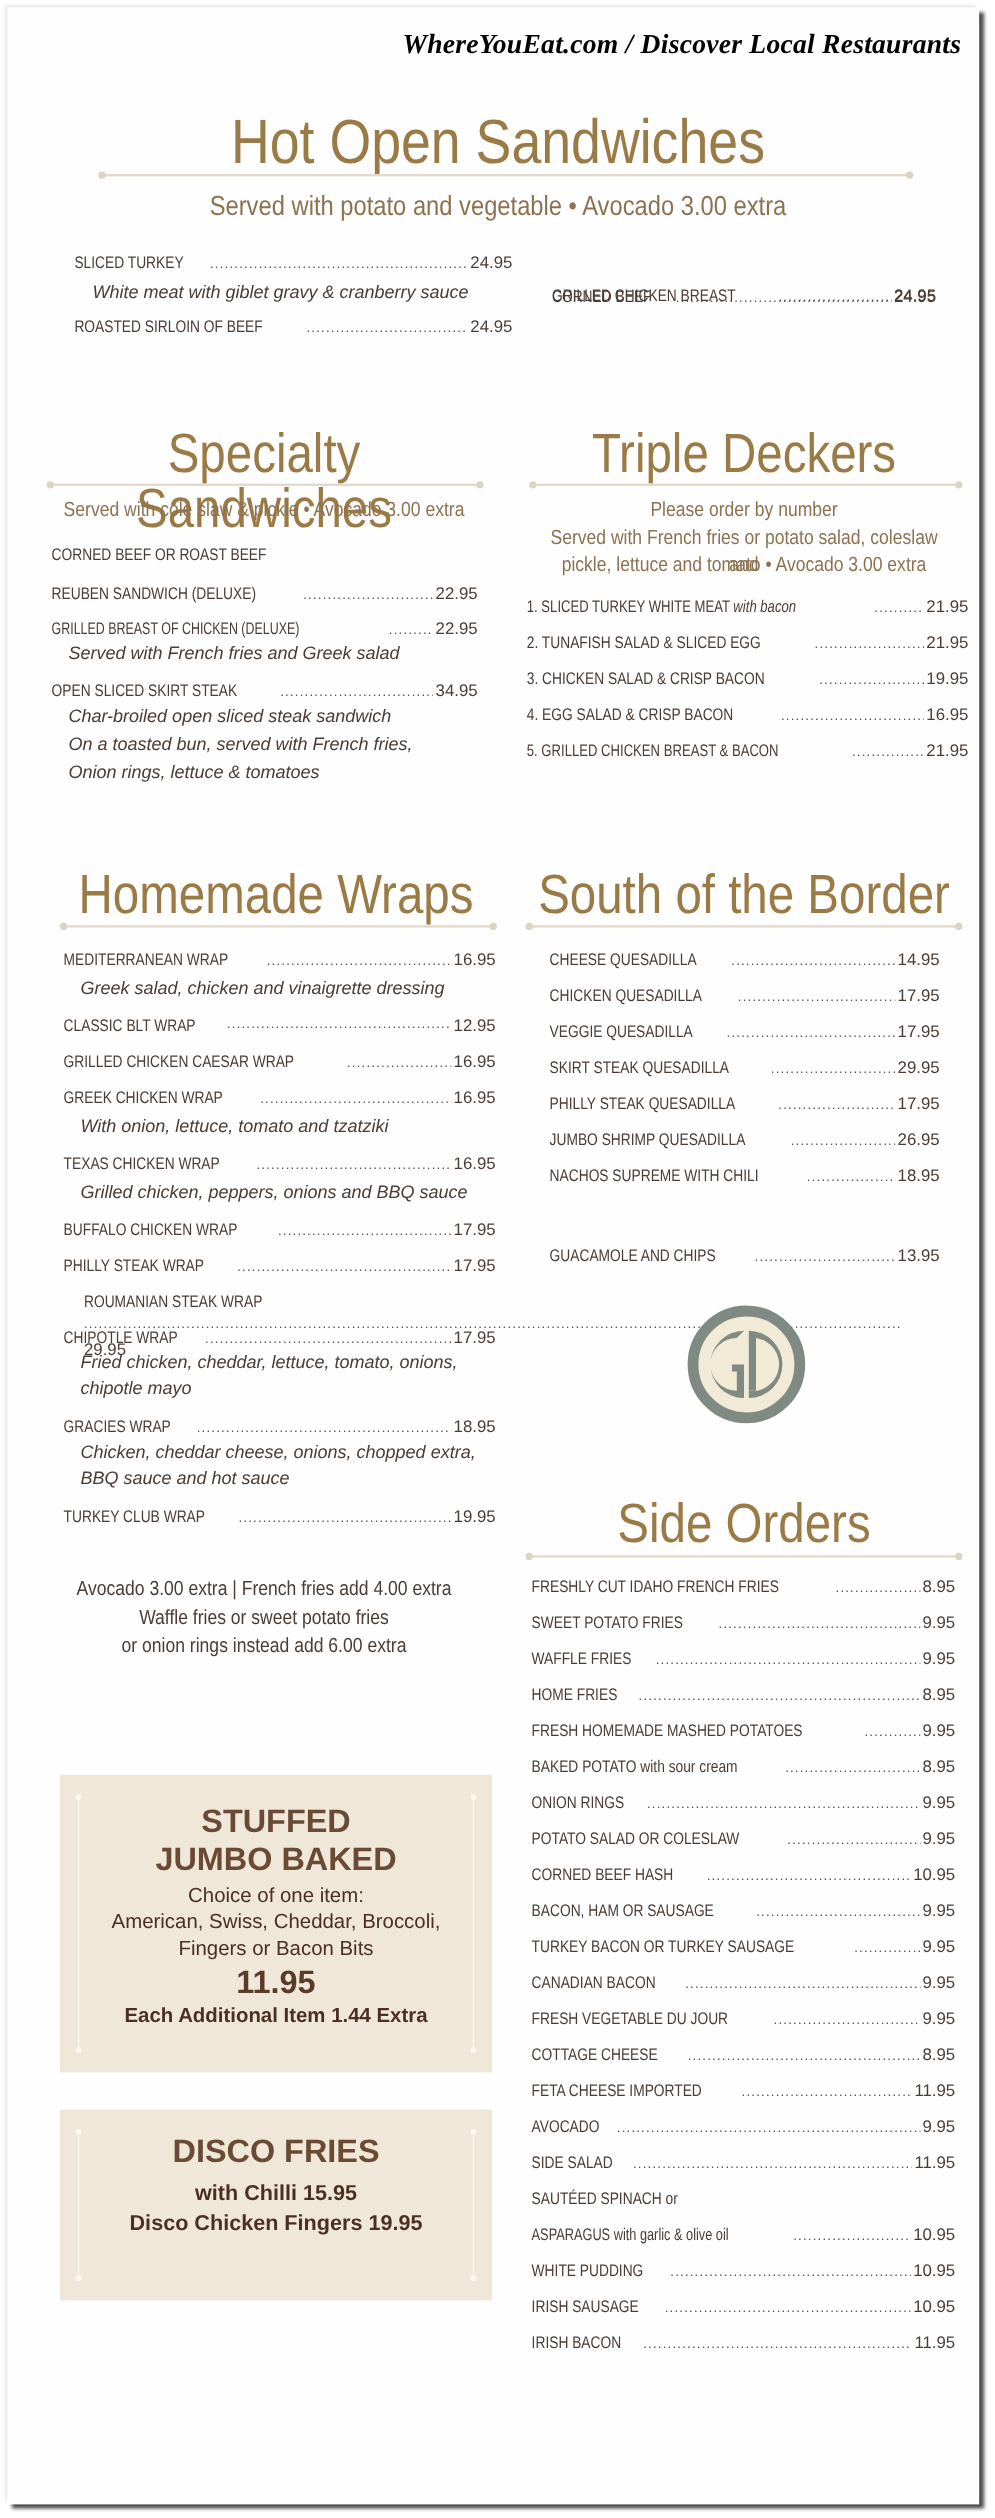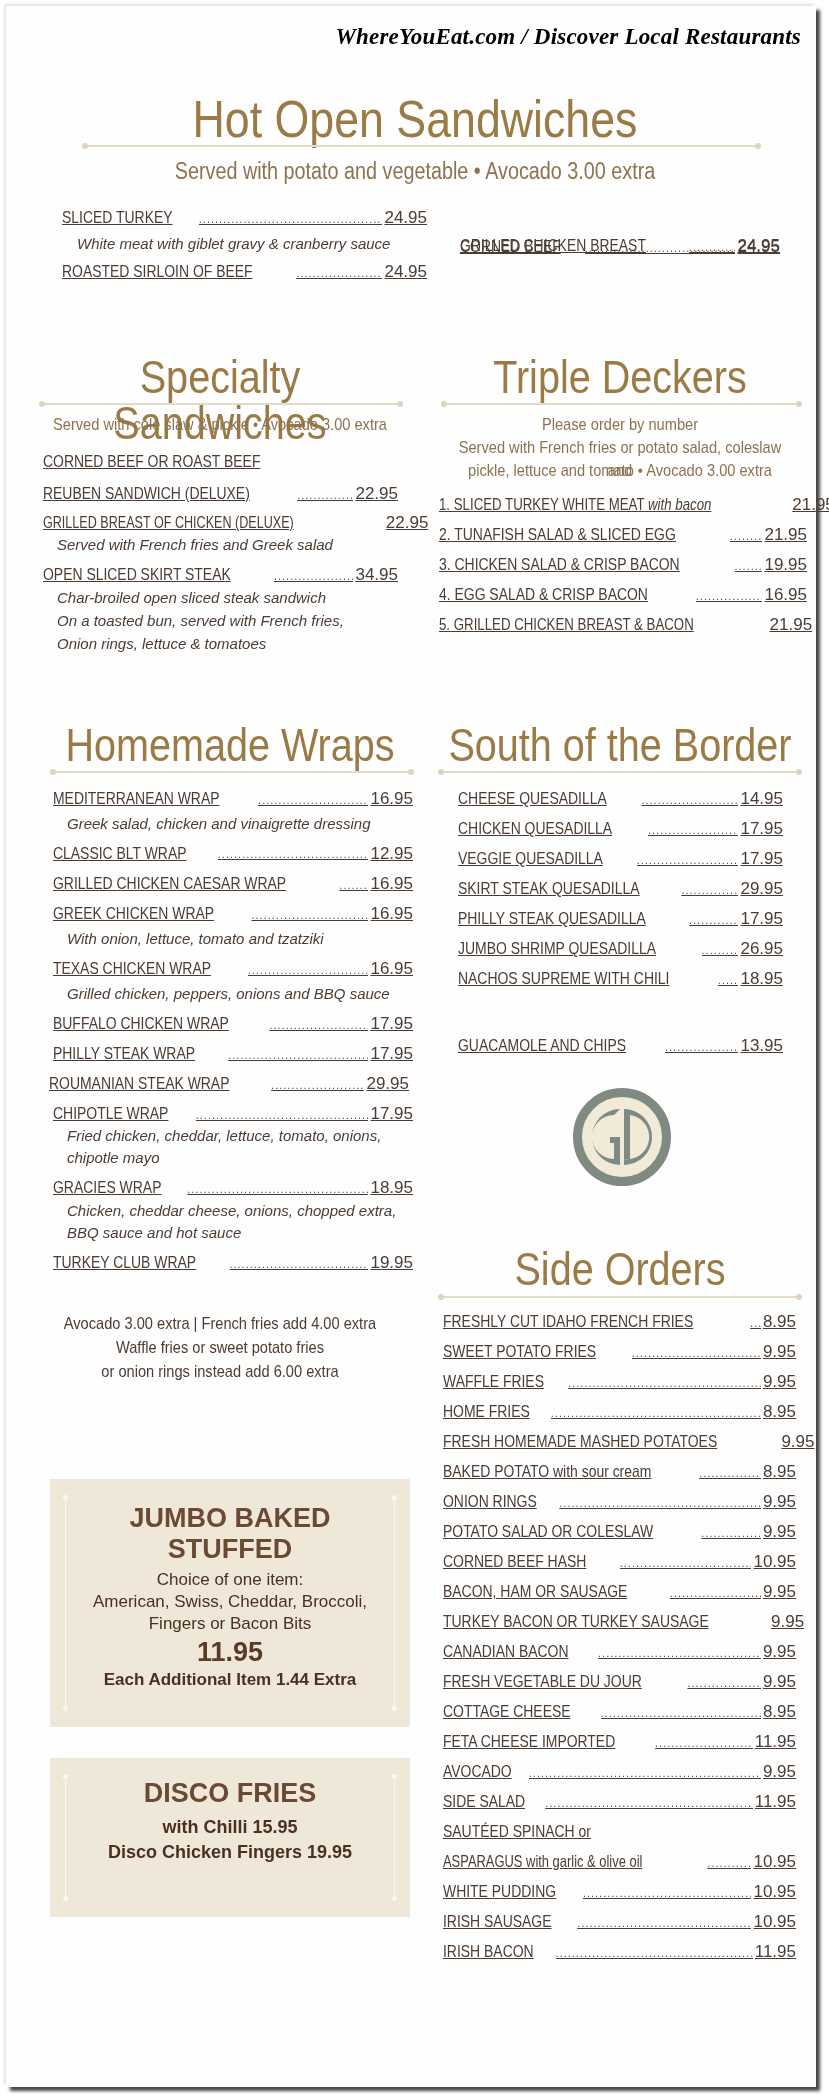--- a/index.html
+++ b/index.html
@@ -5,21 +5,21 @@
   html, body { margin:0; padding:0; }
   body { width:829px; height:2098px; background:#ffffff; position:relative; overflow:hidden; font-family:"Liberation Sans", sans-serif; }
   .page { position:absolute; left:6px; top:6px; width:810px; height:2081px; background:#fefefe;
           box-shadow: -2px -2px 3px rgba(0,0,0,0.12), 4px 4px 3px rgba(40,40,40,0.85); }
   .site-header { position:absolute; right:28px; top:24px; font-family:"Liberation Serif", serif; font-style:italic; font-weight:bold; font-size:23px; color:#000; letter-spacing:0.2px; }
   .sec-title { position:absolute; text-align:center; color:#9a7a45; font-family:"Liberation Sans Narrow","Liberation Sans", sans-serif; font-weight:normal; transform:scaleX(0.86); transform-origin:center; line-height:1; }
   .divider { position:absolute; height:2px; background:#e3dacb; }
   .divider::before, .divider::after { content:""; position:absolute; top:-2px; width:6px; height:6px; border-radius:50%; background:#ddd3c2; }
   .divider::before { left:-3px; } .divider::after { right:-3px; }
   .sub { position:absolute; text-align:center; color:#8c7250; font-size:17px; line-height:1.35; transform:scaleX(0.86); transform-origin:center; }
-  .row { position:absolute; display:flex; align-items:baseline; color:#4b3c33; font-size:17px; line-height:20px;text-decoration:underline; }
+  .row { position:absolute; display:flex; align-items:baseline; color:#4b3c33; font-size:14px; line-height:20px; }
   .row .name { white-space:nowrap; transform-origin:left; }
   .row .dots { flex:1; overflow:hidden; white-space:nowrap; margin:0 2px; letter-spacing:1px; font-size:11px; color:#5a4a40; }
   .row .dots::before { content:"........................................................................................................................................................................"; }
   .row .price { white-space:nowrap; }
   .row em { font-style:italic; }
   .desc { position:absolute; color:#4b3c33; font-style:italic; font-size:15px; line-height:22px; white-space:nowrap; }
   .cond { display:inline-block; transform:scaleX(0.82); transform-origin:left; }
   .note { position:absolute; text-align:center; color:#4b3c33; font-size:17px; line-height:24px; }
   .promo { position:absolute; background:#efe8d8; text-align:center; color:#4a2f22; }
   .promo .vline { position:absolute; top:18px; bottom:18px; width:1px; background:#fbf8f1; }
@@ -155,21 +155,21 @@
 <div class="row" style="left:53px; width:360px; top:1014px;">
     <span class="name cond">BUFFALO CHICKEN WRAP</span>
     <span class="dots"></span>
     <span class="price">17.95</span>
   </div>
 <div class="row" style="left:53px; width:360px; top:1044px;">
     <span class="name cond">PHILLY STEAK WRAP</span>
     <span class="dots"></span>
     <span class="price">17.95</span>
   </div>
-<div class="row" style="left:49px; width:360px; top:1074px;">
+<div class="row" style="left:68px; width:360px; top:1074px;flex-direction:column;">
     <span class="name cond">ROUMANIAN STEAK WRAP</span>
     <span class="dots"></span>
     <span class="price">29.95</span>
   </div>
 <div class="row" style="left:53px; width:360px; top:1104px;">
     <span class="name cond">CHIPOTLE WRAP</span>
     <span class="dots"></span>
     <span class="price">17.95</span>
   </div>
 <div class="desc" style="left:67px; top:1125px;">Fried chicken, cheddar, lettuce, tomato, onions,</div>
@@ -350,22 +350,22 @@
 <div class="row" style="left:443px; width:353px; top:1942px;">
     <span class="name cond">IRISH BACON</span>
     <span class="dots"></span>
     <span class="price">11.95</span>
   </div>
 
 <div class="promo" style="left:50px; top:1479px; width:360px; height:248px;">
   <div class="vline" style="left:15px;"></div>
   <div class="vline" style="right:15px;"></div>
   <div style="padding-top:24px;">
+    <div class="ptitle">STUFFED</div>
     <div class="ptitle">JUMBO BAKED</div>
-    <div class="ptitle">STUFFED</div>
     <div class="pline" style="margin-top:4px;">Choice of one item:</div>
     <div class="pline">American, Swiss, Cheddar, Broccoli,</div>
     <div class="pline">Fingers or Bacon Bits</div>
     <div class="pprice">11.95</div>
     <div class="pbold">Each Additional Item 1.44 Extra</div>
   </div>
 </div>
 
 <div class="promo" style="left:50px; top:1758px; width:360px; height:159px;">
   <div class="vline" style="left:15px;"></div>

